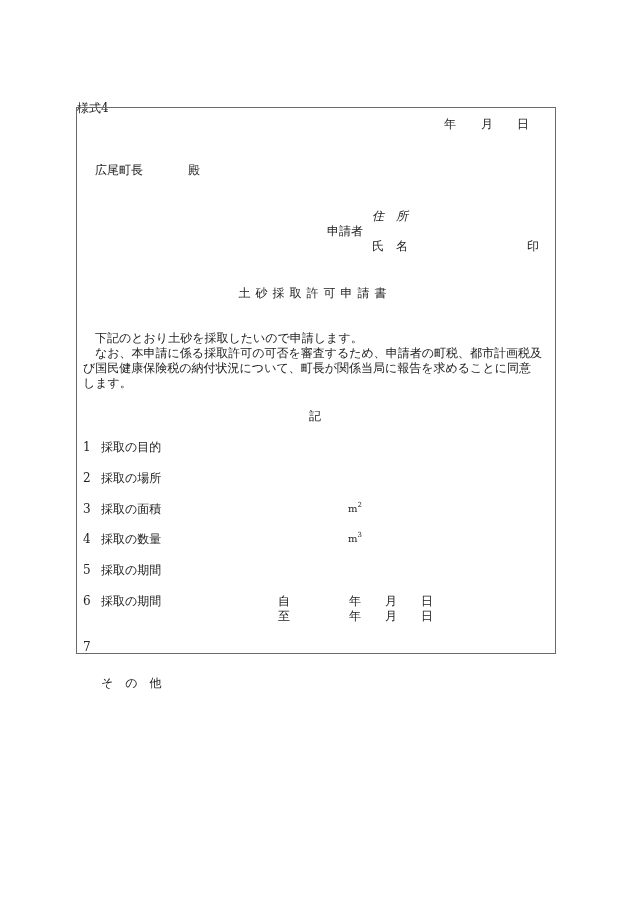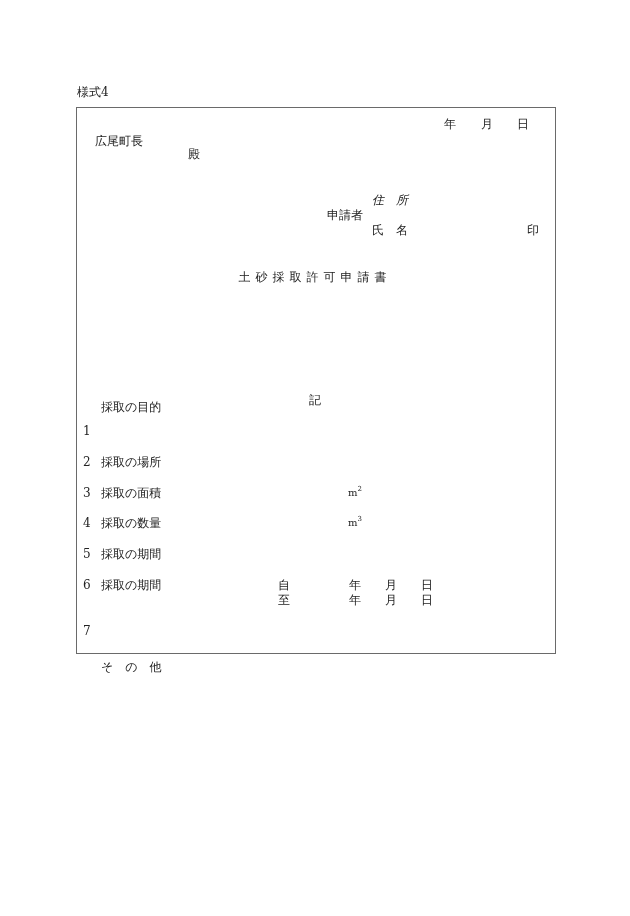--- a/index.html
+++ b/index.html
@@ -9,21 +9,21 @@
     }
     body {
       width: 630px;
       height: 916px;
       position: relative;
       font-family: "DejaVu Serif", "Liberation Serif", serif;
       color: #222222;
       font-size: 12px;
       overflow: hidden;
     }
-    .abs { position: absolute; white-space: nowrap; line-height: 14px; }
+    .abs { position: absolute; white-space: nowrap; line-height: 14px; margin-top: 16px; }
     .form-label { left: 77px; top: 85px; }
     .form-box {
       position: absolute;
       left: 76px;
       top: 107px;
       width: 478px;
       height: 545px;
       border: 1px solid #6a6a6a;
       box-sizing: content-box;
     }
@@ -46,38 +46,40 @@
 <div class="abs form-label">様式4</div>
 
 <div class="form-box"></div>
 
 <div class="date-row">
   <span style="left:444px;">年</span>
   <span style="left:481px;">月</span>
   <span style="left:517px;">日</span>
 </div>
 
-<div class="abs" style="left:95px; top:134px;">広尾町長</div>
+<div class="abs" style="left:95px; top:147px;">広尾町長</div>
 <div class="abs" style="left:188px; top:147px;">殿</div>
 
 <div class="abs" style="left:372px; top:193px;font-style:italic;">住　所</div>
 <div class="abs" style="left:327px; top:208px;font-family:Liberation Serif, serif;">申請者</div>
 <div class="abs" style="left:372px; top:223px;">氏　名</div>
 <div class="abs" style="left:527px; top:223px;">印</div>
 
 <div class="abs title">土砂採取許可申請書</div>
 
 <div class="abs body-text">
+  <p class="indent">下記のとおり土砂を採取したいので申請します。</p>
+  <p class="indent">なお、本申請に係る採取許可の可否を審査するため、申請者の町税、都市計画税及び国民健康保険税の納付状況について、町長が関係当局に報告を求めることに同意します。</p>
 </div>
 
 <div class="abs ki">記</div>
 
 <div>
   <span class="abs item-num" style="top:424px;">1</span>
-  <span class="abs item-label" style="top:400px;">採取の目的</span>
+  <span class="abs item-label" style="top:424px;">採取の目的</span>
 </div>
 
 <div>
   <span class="abs item-num" style="top:455px;">2</span>
   <span class="abs item-label" style="top:455px;">採取の場所</span>
 </div>
 
 <div>
   <span class="abs item-num" style="top:486px;">3</span>
   <span class="abs item-label" style="top:486px;">採取の面積</span>

